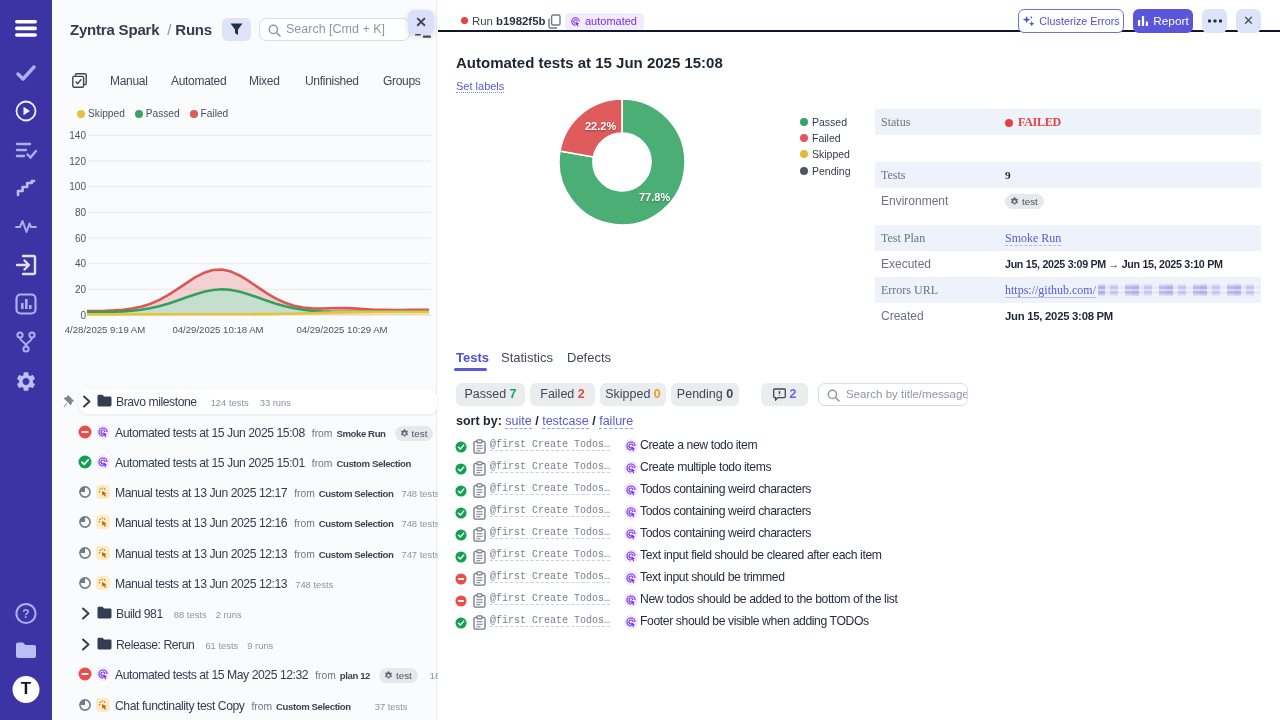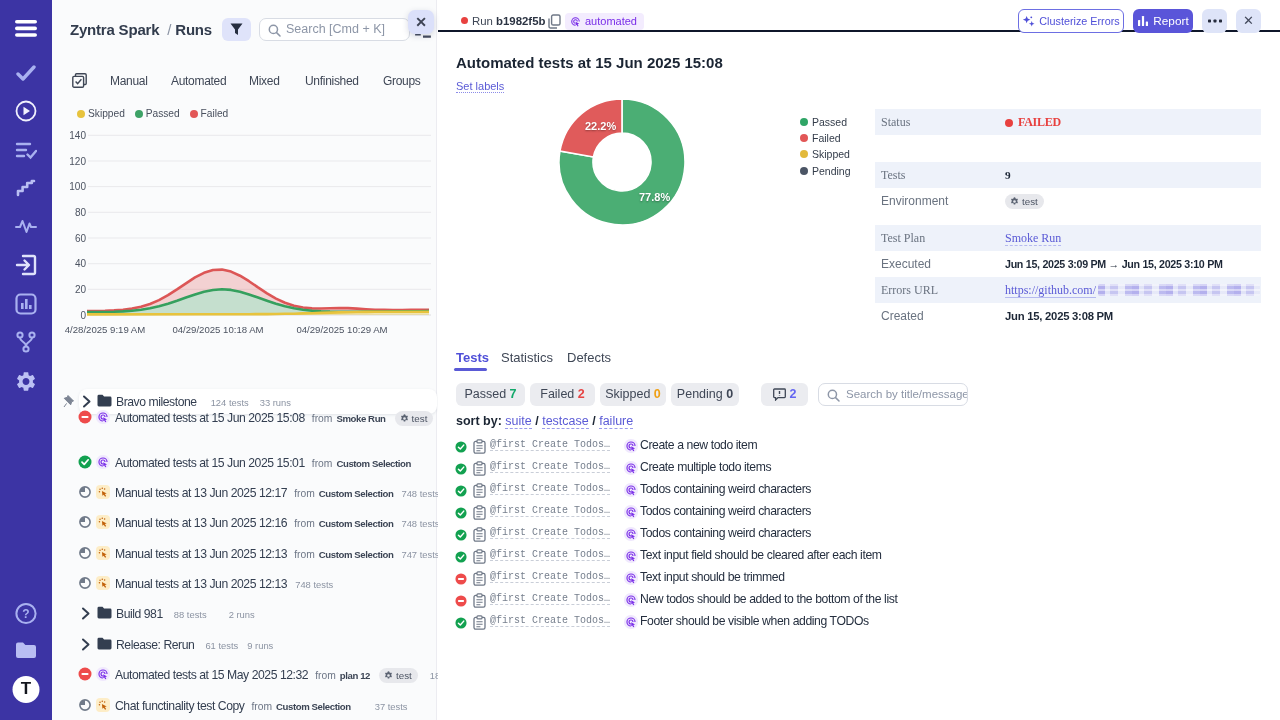--- a/index.html
+++ b/index.html
@@ -120,21 +120,21 @@
         <path d="M5 1.5 l5.5 5.5 -1.8 .6 -1 3.2 -6.5-6.5 3.2-1z M3.6 9.4 L1 13" fill="#7c8493" stroke="#7c8493" stroke-width="1"></path>
       </svg>
     <svg style="position:absolute;left:30px;top:8px" width="9" height="13" viewBox="0 0 9 13">
         <path d="M2 1.5 L7.5 6.5 L2 11.5" fill="none" stroke="#333e50" stroke-width="2" stroke-linecap="round" stroke-linejoin="round"></path>
       </svg>
     <svg style="position:absolute;left:45px;top:7px" width="15" height="13" viewBox="0 0 15 13">
         <path d="M0.5 2.2 a1.4 1.4 0 0 1 1.4-1.4 h3.6 l1.6 1.8 h6 a1.4 1.4 0 0 1 1.4 1.4 V11 a1.4 1.4 0 0 1-1.4 1.4 H1.9 A1.4 1.4 0 0 1 0.5 11 Z" fill="#333e50"></path>
       </svg>
     <div style="position:absolute;left:64px;top:5px;white-space:nowrap"><span class="t">Bravo milestone</span><span class="meta" style="margin-left:14px">124 tests</span><span class="meta" style="margin-left:11px">33 runs</span></div>
   </div>
-  <div class="lrow" style="top:402px">
+  <div class="lrow" style="top:417px">
       <svg style="position:absolute;left:26px;top:8px" width="14" height="14" viewBox="0 0 14 14">
         <circle cx="7" cy="7" r="6.5" fill="#ee4b4b"></circle>
         <rect x="3.4" y="5.9" width="7.2" height="2.2" rx="1.1" fill="#fff"></rect>
       </svg>
       <svg style="position:absolute;left:44px;top:8px" width="14" height="14" viewBox="0 0 17 17">
         <rect width="17" height="17" rx="8" fill="#f0e9fd"></rect>
         <g fill="none" stroke="#7a2ee8" stroke-width="1.4">
           <path d="M13.4 8.5 a4.9 4.9 0 1 0 -4.9 4.9"></path>
           <path d="M10.9 8.5 a2.4 2.4 0 1 0 -2.4 2.4"></path>
         </g>
@@ -227,21 +227,21 @@
       </svg>
       <div style="position:absolute;left:63px;top:6px;white-space:nowrap"><span class="t">Manual tests at 13 Jun 2025 12:13</span><span class="meta" style="margin-left:8px">748 tests</span></div>
     </div>
   <div class="lrow" style="top:598px">
       <svg style="position:absolute;left:29px;top:9px" width="9" height="13" viewBox="0 0 9 13">
         <path d="M2 1.5 L7.5 6.5 L2 11.5" fill="none" stroke="#333e50" stroke-width="2" stroke-linecap="round" stroke-linejoin="round"></path>
       </svg>
       <svg style="position:absolute;left:45px;top:8px" width="15" height="13" viewBox="0 0 15 13">
         <path d="M0.5 2.2 a1.4 1.4 0 0 1 1.4-1.4 h3.6 l1.6 1.8 h6 a1.4 1.4 0 0 1 1.4 1.4 V11 a1.4 1.4 0 0 1-1.4 1.4 H1.9 A1.4 1.4 0 0 1 0.5 11 Z" fill="#333e50"></path>
       </svg>
-      <div style="position:absolute;left:64px;top:6px;white-space:nowrap"><span class="t">Build 981</span><span class="meta" style="margin-left:11px">88 tests</span><span class="meta" style="margin-left:22px">2 runs</span></div>
+      <div style="position:absolute;left:64px;top:6px;white-space:nowrap"><span class="t">Build 981</span><span class="meta" style="margin-left:11px">88 tests</span><span class="meta" style="margin-left:9px">2 runs</span></div>
     </div>
   <div class="lrow" style="top:629px">
       <svg style="position:absolute;left:29px;top:9px" width="9" height="13" viewBox="0 0 9 13">
         <path d="M2 1.5 L7.5 6.5 L2 11.5" fill="none" stroke="#333e50" stroke-width="2" stroke-linecap="round" stroke-linejoin="round"></path>
       </svg>
       <svg style="position:absolute;left:45px;top:8px" width="15" height="13" viewBox="0 0 15 13">
         <path d="M0.5 2.2 a1.4 1.4 0 0 1 1.4-1.4 h3.6 l1.6 1.8 h6 a1.4 1.4 0 0 1 1.4 1.4 V11 a1.4 1.4 0 0 1-1.4 1.4 H1.9 A1.4 1.4 0 0 1 0.5 11 Z" fill="#333e50"></path>
       </svg>
       <div style="position:absolute;left:64px;top:6px;white-space:nowrap"><span class="t">Release: Rerun</span><span class="meta" style="margin-left:11px">61 tests</span><span class="meta" style="margin-left:9px">9 runs</span></div>
     </div>

